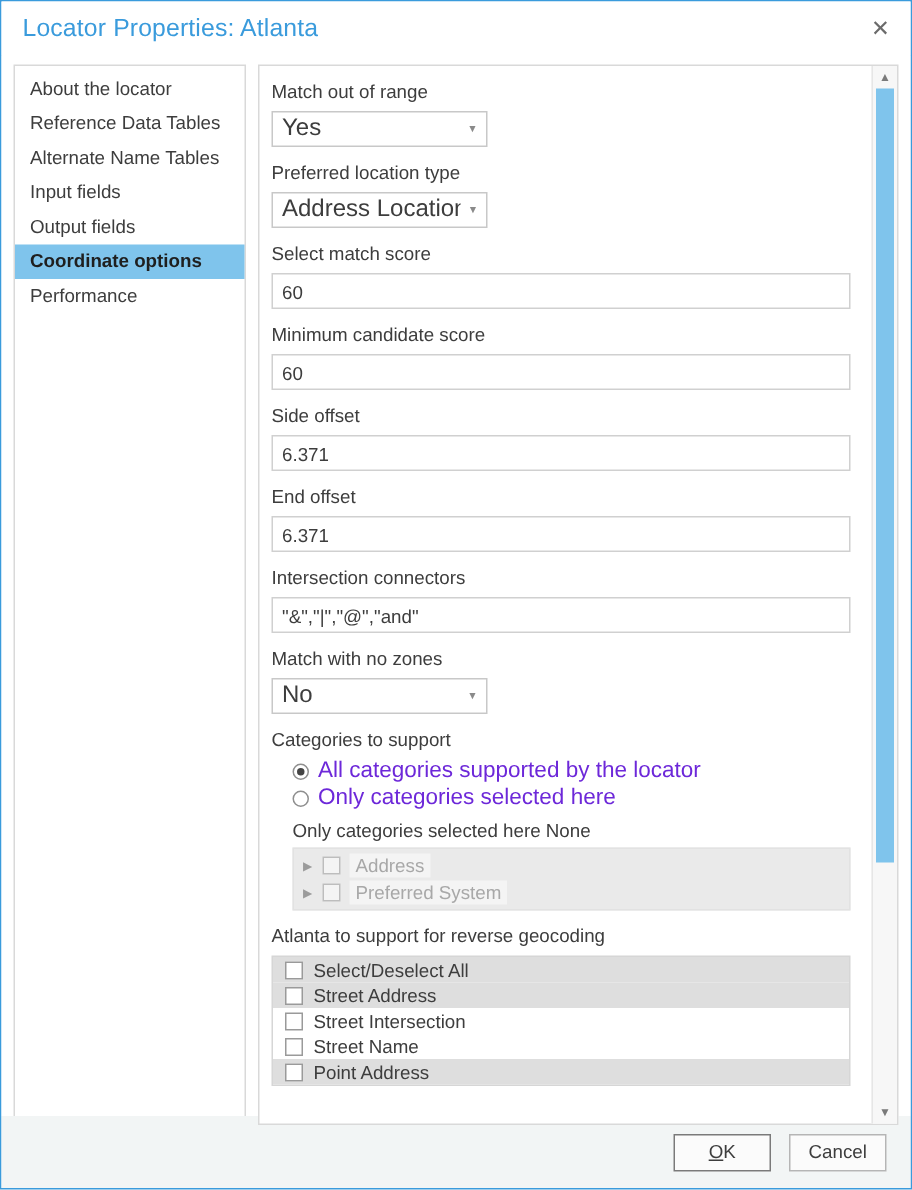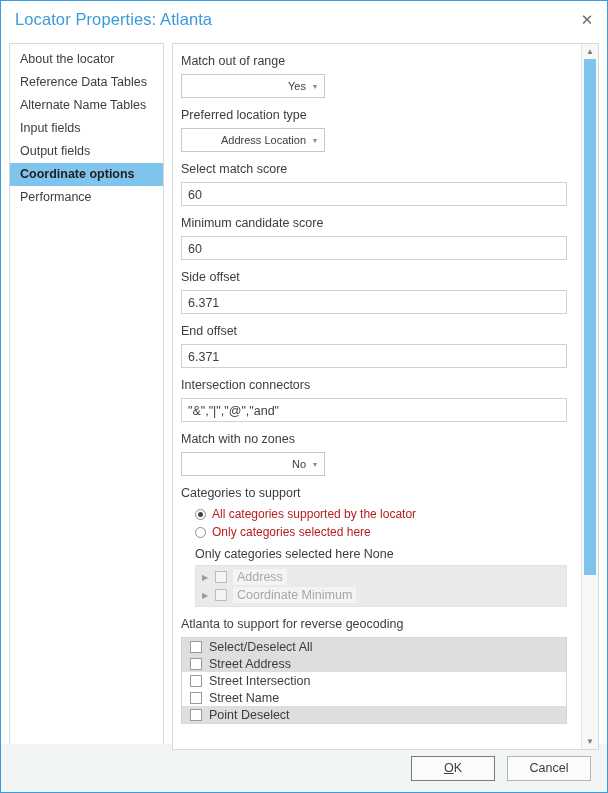--- a/index.html
+++ b/index.html
@@ -122,27 +122,26 @@
     height: 24px;
     border: 1px solid #c8c8c8;
     background: #ffffff;
     box-sizing: border-box;
     display: flex;
     align-items: center;
     cursor: pointer;
     position: relative;
   }
   .combo-val {
-    font-size: 11px;
+    font-size: 16px;
     color: #3d3d3d;
     padding-left: 6px;
     flex: 1 1 auto;
     white-space: nowrap;
     overflow: hidden;
-    text-align: right;
   }
   .combo-arrow {
     width: 18px;
     display: flex; align-items: center; justify-content: center;
     color: #8a8a8a;
     font-size: 7px;
   }
   
   .radio-row {
     display: flex;
@@ -161,21 +160,21 @@
     flex: 0 0 11px;
   }
   .radio.checked::after {
     content: "";
     position: absolute;
     left: 2px; top: 2px;
     width: 5px; height: 5px;
     border-radius: 50%;
     background: #444;
   }
-  .radio-label { font-size: 12px; color: #b91c1c; line-height: 16px; }
+  .radio-label { font-size: 15px; color: #6d28d9; line-height: 16px; }
 
   .sub-note {
     font-size: 12.5px;
     color: #3d3d3d;
     margin: 7px 0 4px 14px;
   }
   
   .tree {
     margin-left: 14px;
     border: 1px solid #e2e2e2;
@@ -271,21 +270,21 @@
   .footer {
     flex: 0 0 48px;
     background: #f2f5f5;
     display: flex;
     align-items: center;
     justify-content: flex-end;
     padding-right: 16px;
     box-sizing: border-box;
   }
   .btn {
-    width: 84px;
+    width: 65px;
     height: 25px;
     border: 1px solid #b5b5b5;
     background: #fbfbfb;
     font-size: 12.5px;
     color: #3d3d3d;
     display: flex;
     align-items: center;
     justify-content: center;
     margin-left: 12px;
     cursor: pointer;
@@ -367,21 +366,21 @@
 
         <div class="tree">
           <div class="tree-row">
             <span class="tri">▶</span>
             <span class="tree-chk"></span>
             <span class="tree-label">Address</span>
           </div>
           <div class="tree-row">
             <span class="tri">▶</span>
             <span class="tree-chk"></span>
-            <span class="tree-label">Coordinate Minimum</span>
+            <span class="tree-label">Preferred System</span>
           </div>
         </div>
 
         <div class="field-label">Atlanta to support for reverse geocoding</div>
 
         <div class="feat-list">
           <div class="feat-row alt">
             <span class="feat-chk"></span>
             <span class="feat-label">Select/Deselect All</span>
           </div>
@@ -392,21 +391,21 @@
           <div class="feat-row">
             <span class="feat-chk"></span>
             <span class="feat-label">Street Intersection</span>
           </div>
           <div class="feat-row">
             <span class="feat-chk"></span>
             <span class="feat-label">Street Name</span>
           </div>
           <div class="feat-row alt">
             <span class="feat-chk"></span>
-            <span class="feat-label">Point Deselect</span>
+            <span class="feat-label">Point Address</span>
           </div>
         </div>
 
       </div>
 
       <div class="scrollbar">
         <div class="sb-arrow">▲</div>
         <div class="sb-track">
           <div class="sb-thumb"></div>
         </div>

